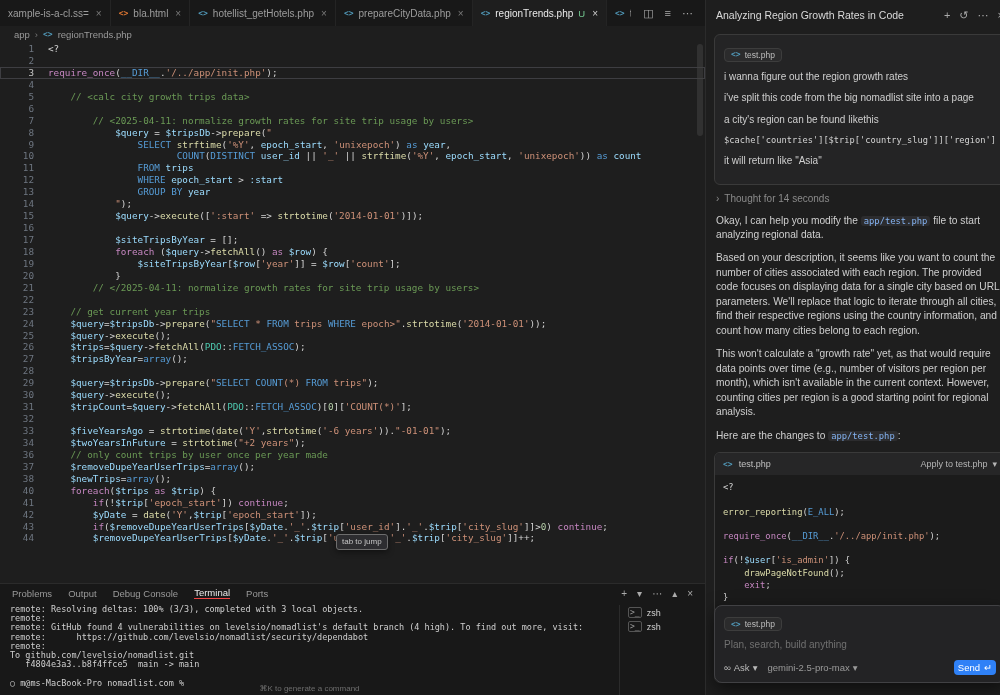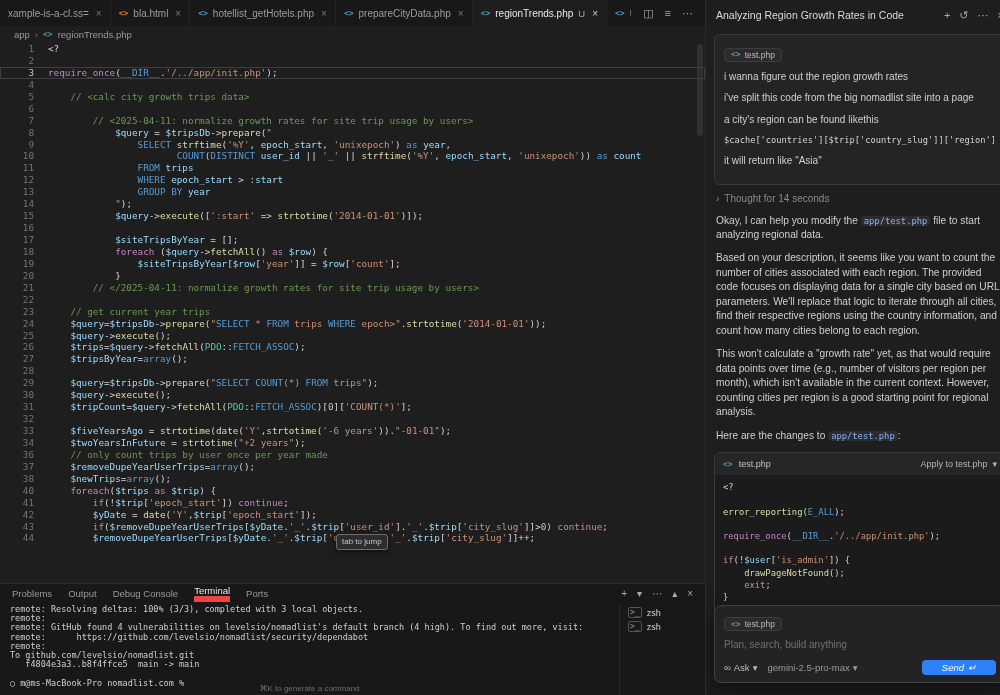--- a/index.html
+++ b/index.html
@@ -43,21 +43,21 @@
              padding:1px 5px; font-size:8px; color:#c5c5c5; font-family:"Liberation Sans",sans-serif;
              box-shadow:0 2px 6px rgba(0,0,0,.45); z-index:5; }
   .vscroll { position:absolute; right:0; top:0; width:10px; height:100%; }
   .vthumb { position:absolute; top:2px; right:2px; width:6px; height:92px; background:#424242; border-radius:3px; opacity:.55; }
 
   
   .panel { height:112px; flex:none; background:#181818; border-top:1px solid #2b2b2b; display:flex; flex-direction:column; position:relative; }
   .panel-tabs { height:18px; flex:none; display:flex; align-items:stretch; padding:0 12px; }
   .ptabs { display:flex; gap:16px; align-items:center; }
   .ptab { font-size:9.5px; color:#9a9a9a; display:flex; align-items:center; cursor:default; }
-  .ptab.active { color:#e8e8e8; border-bottom:6px solid #ef4444; }
+  .ptab.active { color:#e8e8e8; border-bottom:1px solid #ef4444; }
   .panel-actions { margin-left:auto; display:flex; align-items:center; gap:10px; color:#ababab; font-size:10px; }
   .panel-body { flex:1; display:flex; min-height:0; padding:3px 0 0 10px; }
   .term { flex:1; font-size:8.5px; line-height:9.2px; color:#cfcfcf; overflow:hidden; }
   .tline { white-space:pre; height:9.2px; font-family:"DejaVu Sans Mono",monospace; }
   .term-side { width:86px; flex:none; border-left:1px solid #2b2b2b; padding:2px 8px; display:flex; flex-direction:column; gap:3px; }
   .session { display:flex; align-items:center; gap:5px; font-size:9px; color:#cfcfcf; }
   .sicon { font-family:"DejaVu Sans Mono",monospace; font-size:8px; color:#9a9a9a; border:1px solid #555; border-radius:2px; padding:0 1px; }
   .term-hint { position:absolute; bottom:2px; left:0; right:86px; text-align:center; font-size:8px; color:#6d6d6d; }
 
   
@@ -79,22 +79,22 @@
   .code-card-h { height:22px; background:#262627; display:flex; align-items:center; gap:6px; padding:0 8px; font-size:9px; color:#c0c0c0; }
   .apply { margin-left:auto; display:flex; gap:5px; align-items:center; color:#b5b5b5; font-size:9px; }
   .code-card-b { padding:6px 8px; font-family:"DejaVu Sans Mono",monospace; font-size:8.8px; line-height:12.2px; color:#d4d4d4; }
   .ccl { white-space:pre; height:12.2px; }
   .chat-input { position:absolute; left:8px; right:8px; bottom:12px; background:#232325; border:1px solid #414144;
                 border-radius:8px; box-shadow:0 6px 18px rgba(0,0,0,.55); padding:7px 9px; z-index:10; }
   .ci-ph { font-size:10px; color:#707070; margin:8px 0 10px; }
   .ci-row { display:flex; align-items:center; gap:10px; font-size:9.5px; color:#b9b9b9; }
   .mode { display:flex; align-items:center; gap:3px; }
   .model { color:#9a9a9a; display:flex; gap:3px; align-items:center; }
-  .send { margin-left:auto; background:#2f81f7; color:#fff; border-radius:4px; padding:2px 20px; font-size:9.5px;
-          display:flex; gap:4px; align-items:flex-start;font-style:italic; }
+  .send { margin-left:auto; background:#2f81f7; color:#fff; border-radius:4px; padding:2px 4px; font-size:9.5px;
+          display:flex; gap:4px; align-items:flex-start; }
 
   
   .statusbar { height:15px; flex:none; background:#181818; border-top:1px solid #2b2b2b; display:flex; align-items:center;
                font-size:9.5px; color:#b7b7b7; padding:0 9px; }
   .sleft { display:flex; align-items:center; gap:5px; }
   .sright { margin-left:auto; display:flex; align-items:center; gap:12px; }
   .sitem { white-space:nowrap; }
   .sbicon { width:10px; height:10px; fill:none; stroke:#b7b7b7; stroke-width:1.4; }
 </style>
 </head>

